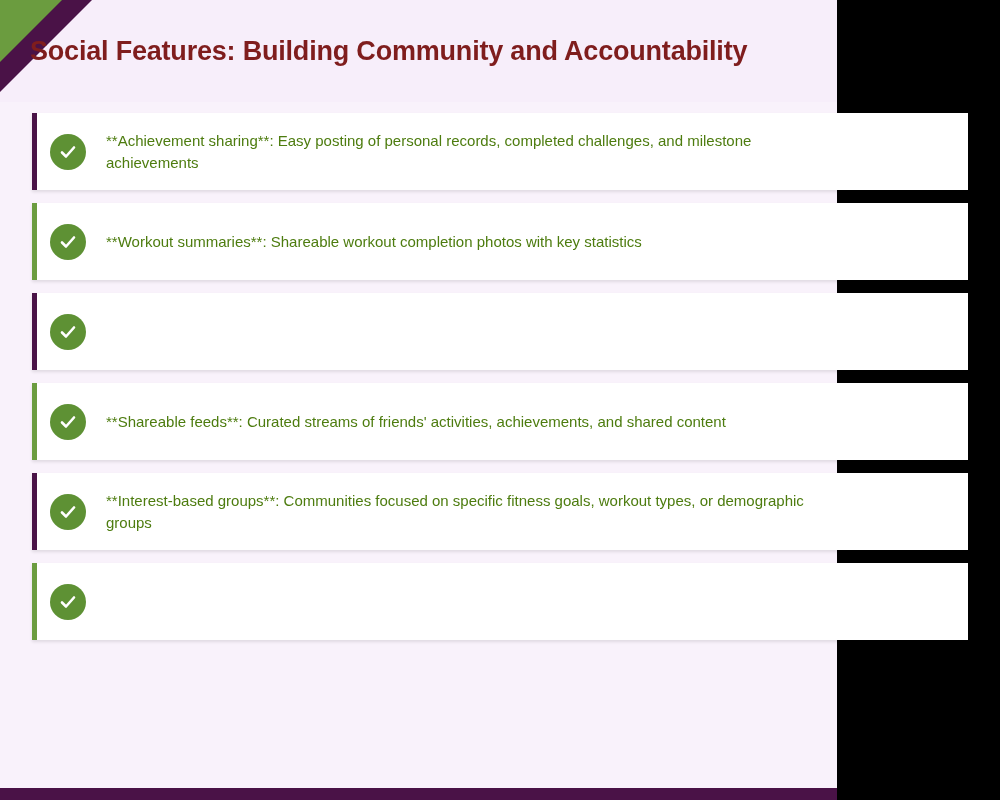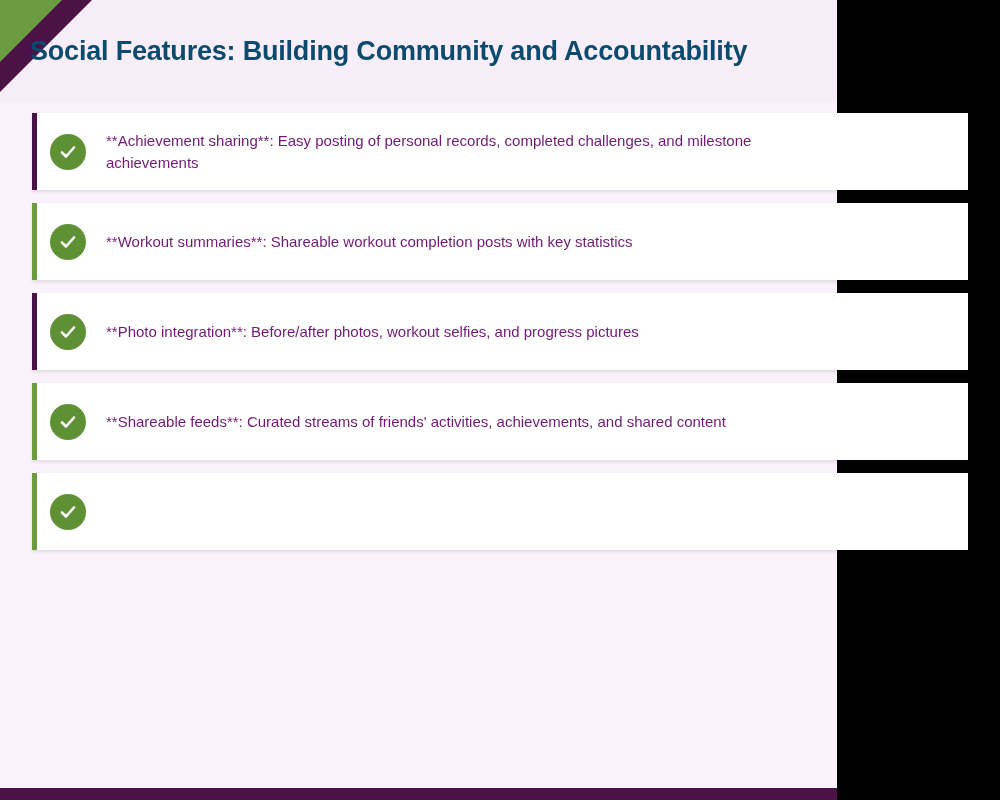--- a/index.html
+++ b/index.html
@@ -55,21 +55,21 @@
     height: 102px;
     background: rgba(245, 235, 250, 0.55);
   }
   .slide-title {
     position: absolute;
     left: 30px;
     top: 36px;
     width: 800px;
     font-size: 27px;
     font-weight: bold;
-    color: #0c4a6e;
+    color: #7f1d1d;
     letter-spacing: -0.2px;
     white-space: nowrap;
   }
 
   
   .bottom-bar {
     position: absolute;
     left: 0;
     bottom: 0;
     width: 837px;
@@ -116,21 +116,21 @@
     align-items: center;
     justify-content: center;
   }
   .check svg { display: block; }
 
   .card-text {
     margin-left: 20px;
     margin-right: 24px;
     font-size: 15px;
     line-height: 22px;
-    color: #701a75;
+    color: #4d7c0f;
     max-width: 700px;
   }
 
   
 </style>
 </head>
 <body>
 
 <div id="slide">
 
@@ -155,43 +155,51 @@
     <div class="card-text">**Achievement sharing**: Easy posting of personal records, completed challenges, and milestone achievements</div>
   </div>
 
   <div class="card">
     <div class="accent accent-green"></div>
     <div class="check">
       <svg width="20" height="20" viewBox="0 0 20 20" aria-hidden="true">
         <path d="M4 10.5 L8 14.5 L16 5.5" fill="none" stroke="#ffffff" stroke-width="2.6" stroke-linecap="round" stroke-linejoin="round"></path>
       </svg>
     </div>
-    <div class="card-text">**Workout summaries**: Shareable workout completion posts with key statistics</div>
+    <div class="card-text">**Workout summaries**: Shareable workout completion photos with key statistics</div>
   </div>
 
   <div class="card">
     <div class="accent accent-purple"></div>
     <div class="check">
       <svg width="20" height="20" viewBox="0 0 20 20" aria-hidden="true">
         <path d="M4 10.5 L8 14.5 L16 5.5" fill="none" stroke="#ffffff" stroke-width="2.6" stroke-linecap="round" stroke-linejoin="round"></path>
       </svg>
     </div>
-    <div class="card-text">**Photo integration**: Before/after photos, workout selfies, and progress pictures</div>
   </div>
 
   <div class="card">
     <div class="accent accent-green"></div>
     <div class="check">
       <svg width="20" height="20" viewBox="0 0 20 20" aria-hidden="true">
         <path d="M4 10.5 L8 14.5 L16 5.5" fill="none" stroke="#ffffff" stroke-width="2.6" stroke-linecap="round" stroke-linejoin="round"></path>
       </svg>
     </div>
     <div class="card-text">**Shareable feeds**: Curated streams of friends' activities, achievements, and shared content</div>
   </div>
 
+  <div class="card">
+    <div class="accent accent-purple"></div>
+    <div class="check">
+      <svg width="20" height="20" viewBox="0 0 20 20" aria-hidden="true">
+        <path d="M4 10.5 L8 14.5 L16 5.5" fill="none" stroke="#ffffff" stroke-width="2.6" stroke-linecap="round" stroke-linejoin="round"></path>
+      </svg>
+    </div>
+    <div class="card-text">**Interest-based groups**: Communities focused on specific fitness goals, workout types, or demographic groups</div>
+  </div>
 
   <div class="card">
     <div class="accent accent-green"></div>
     <div class="check">
       <svg width="20" height="20" viewBox="0 0 20 20" aria-hidden="true">
         <path d="M4 10.5 L8 14.5 L16 5.5" fill="none" stroke="#ffffff" stroke-width="2.6" stroke-linecap="round" stroke-linejoin="round"></path>
       </svg>
     </div>
   </div>
 

